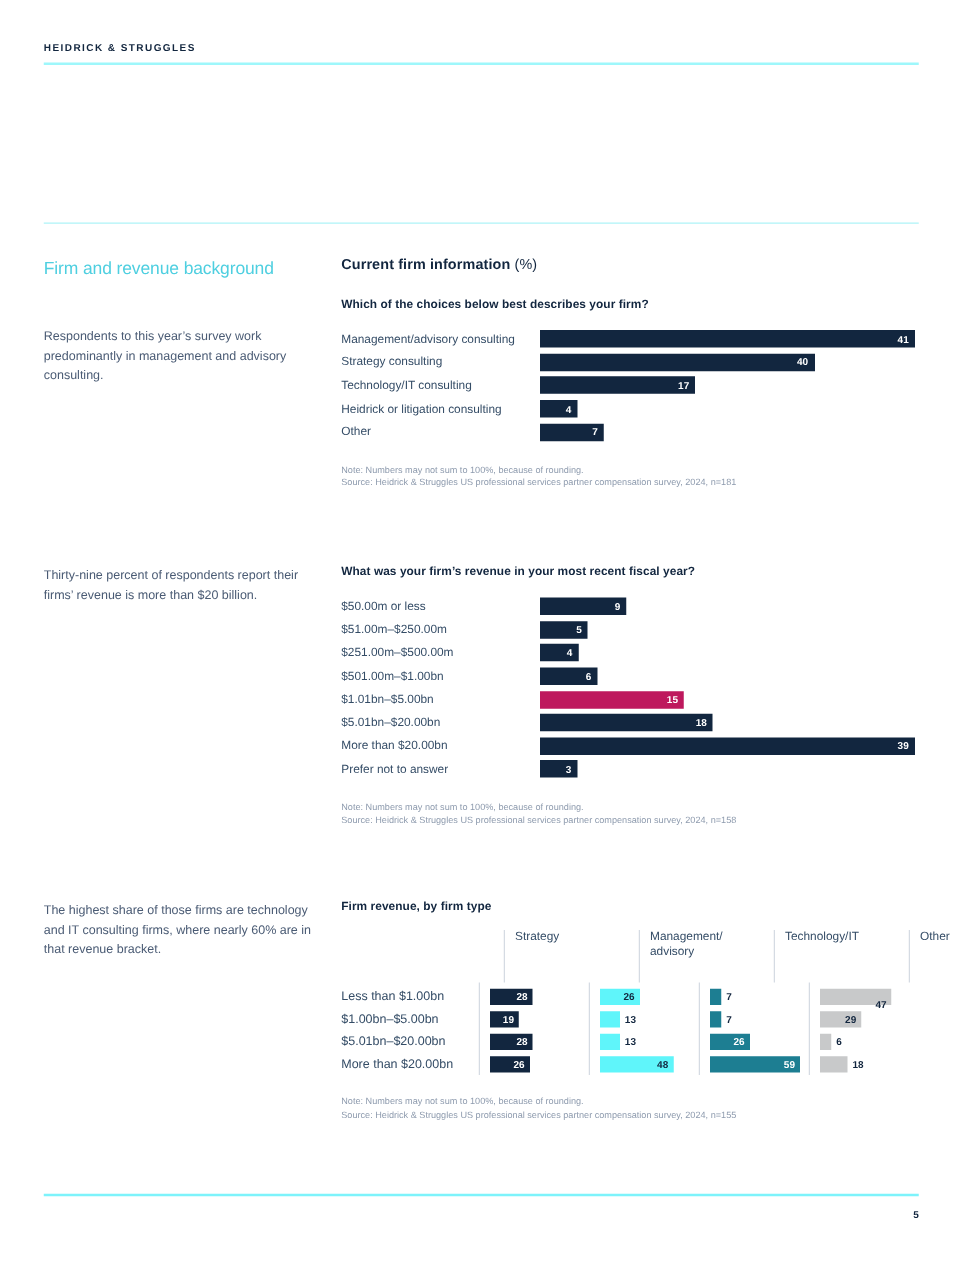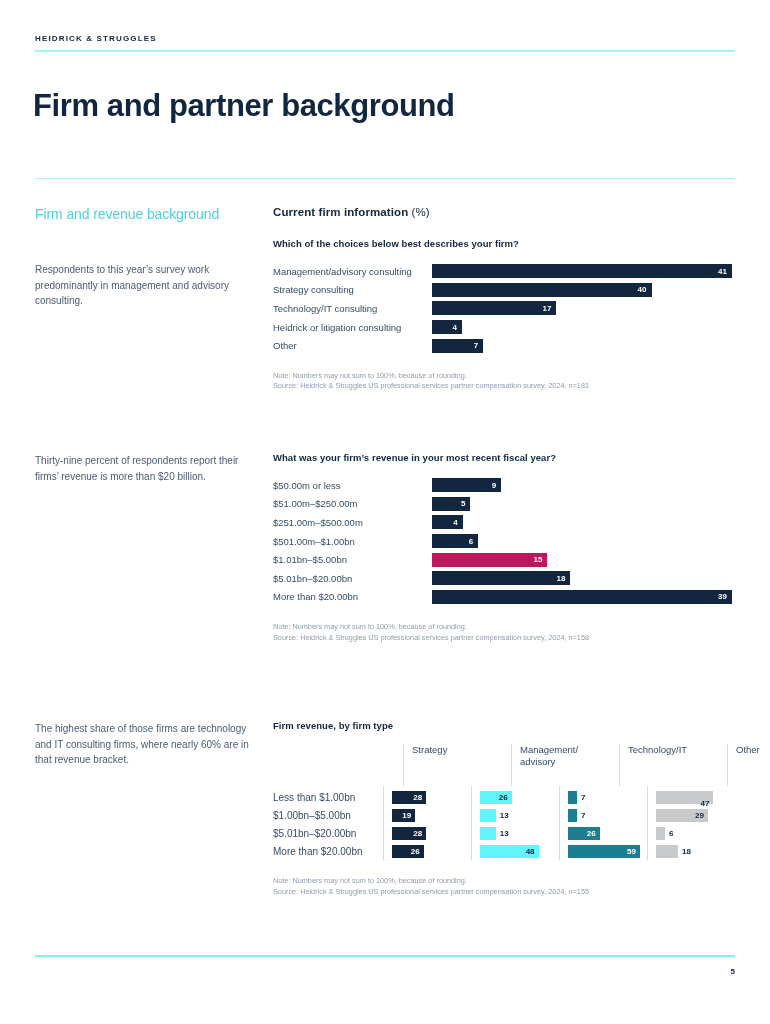--- a/index.html
+++ b/index.html
@@ -205,21 +205,20 @@
     margin-left: 4px;
   }
 </style>
 </head>
 <body>
 
 <div class="page">
 
   <div class="brand">HEIDRICK &amp; STRUGGLES</div>
   <div class="rule-cyan" id="header-rule"></div>
-  <h1 class="page-title">Firm and partner background</h1>
   <div class="rule-cyan" id="section-rule"></div>
 
   <div class="side-head">Firm and revenue background</div>
   <div class="side-text" id="side-text-1">Respondents to this year’s survey work predominantly in management and advisory consulting.</div>
   <div class="side-text" id="side-text-2">Thirty-nine percent of respondents report their firms’ revenue is more than $20 billion.</div>
   <div class="side-text" id="side-text-3">The highest share of those firms are technology and IT consulting firms, where nearly 60% are in that revenue bracket.</div>
 
   <div class="chart-block" id="block1">
     <div class="chart-title">
       <span>Current firm information</span>
@@ -323,20 +322,28 @@
             <div class="bar" style="width: 138.462px; background: rgb(18, 38, 63);">
               <span>18</span>
             </div>
           </div>
         </div>
         <div class="bar-row">
           <div class="bar-label">More than $20.00bn</div>
           <div class="bar-track">
             <div class="bar" style="width: 300px; background: rgb(18, 38, 63);">
               <span>39</span>
+            </div>
+          </div>
+        </div>
+        <div class="bar-row">
+          <div class="bar-label">Prefer not to answer</div>
+          <div class="bar-track">
+            <div class="bar" style="width: 30px; background: rgb(18, 38, 63);">
+              <span>3</span>
             </div>
           </div>
         </div>
       </div>
     <div class="note">
       <div>Note: Numbers may not sum to 100%, because of rounding.</div>
       <div>Source: Heidrick &amp; Struggles US professional services partner compensation survey, 2024, n=158</div>
     </div>
   </div>
 
@@ -419,21 +426,21 @@
               </div>
             </div>
           </div>
         <div class="grp-series last">
             <div class="cell">
               <div class="gbar" style="width: 57.3559px; background: rgb(200, 201, 202);">
                 <span style="color: rgb(18, 38, 63); margin-top: 12px;">47</span>
               </div>
             </div>
             <div class="cell">
-              <div class="gbar" style="width: 52px; background: rgb(200, 201, 202); text-align: center;">
+              <div class="gbar" style="width: 33px; background: rgb(200, 201, 202); text-align: center;">
                 <span style="color: rgb(18, 38, 63);">29</span>
               </div>
             </div>
             <div class="cell">
               <div class="gbar" style="width: 9px; background: rgb(200, 201, 202);"></div>
               <span class="gval-out">6</span>
             </div>
             <div class="cell">
               <div class="gbar" style="width: 21.9661px; background: rgb(200, 201, 202);"></div>
               <span class="gval-out">18</span>

